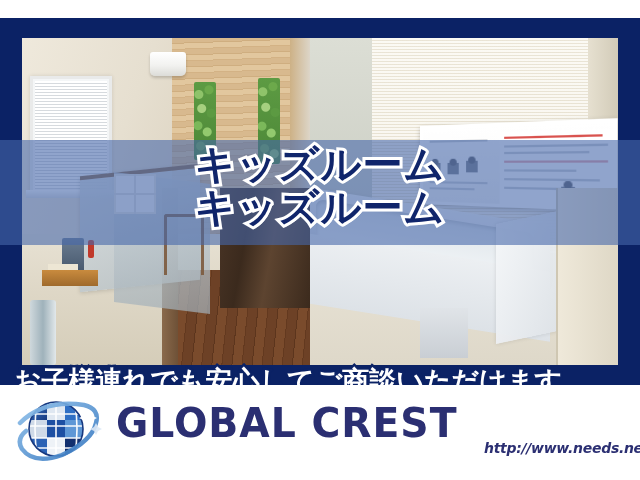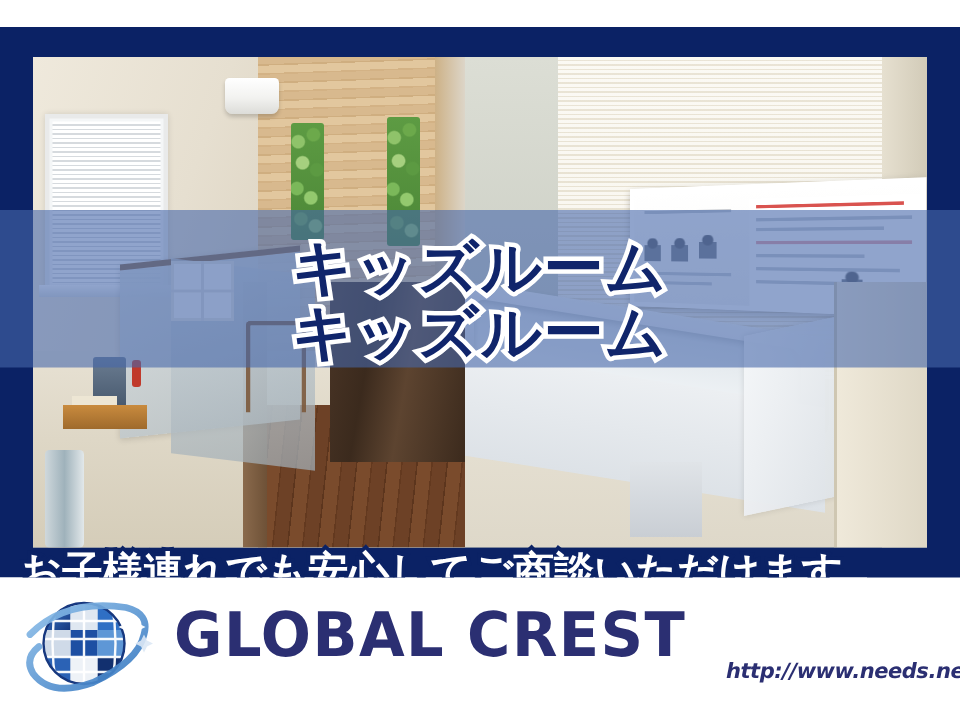--- a/index.html
+++ b/index.html
@@ -244,21 +244,21 @@
   }
 
   
   .band{
     position:absolute;left:0;top:122px;width:640px;height:105px;
     background:rgba(70,103,170,.60);
   }
   .headline{
     position:absolute;left:0;top:126px;width:640px;
     text-align:center;line-height:1.02;
-    z-index:6;pointer-events:none;margin-top:15px;
+    z-index:6;pointer-events:none;
   }
   .headline .hl{
     display:block;
     font-family:"DejaVu Sans","Liberation Sans",sans-serif;
     font-weight:bold;font-size:40px;letter-spacing:1px;
     color:#10256b;
     -webkit-text-stroke:6px #ffffff;
     paint-order:stroke fill;
     text-shadow:
       0 0 0 #fff,

